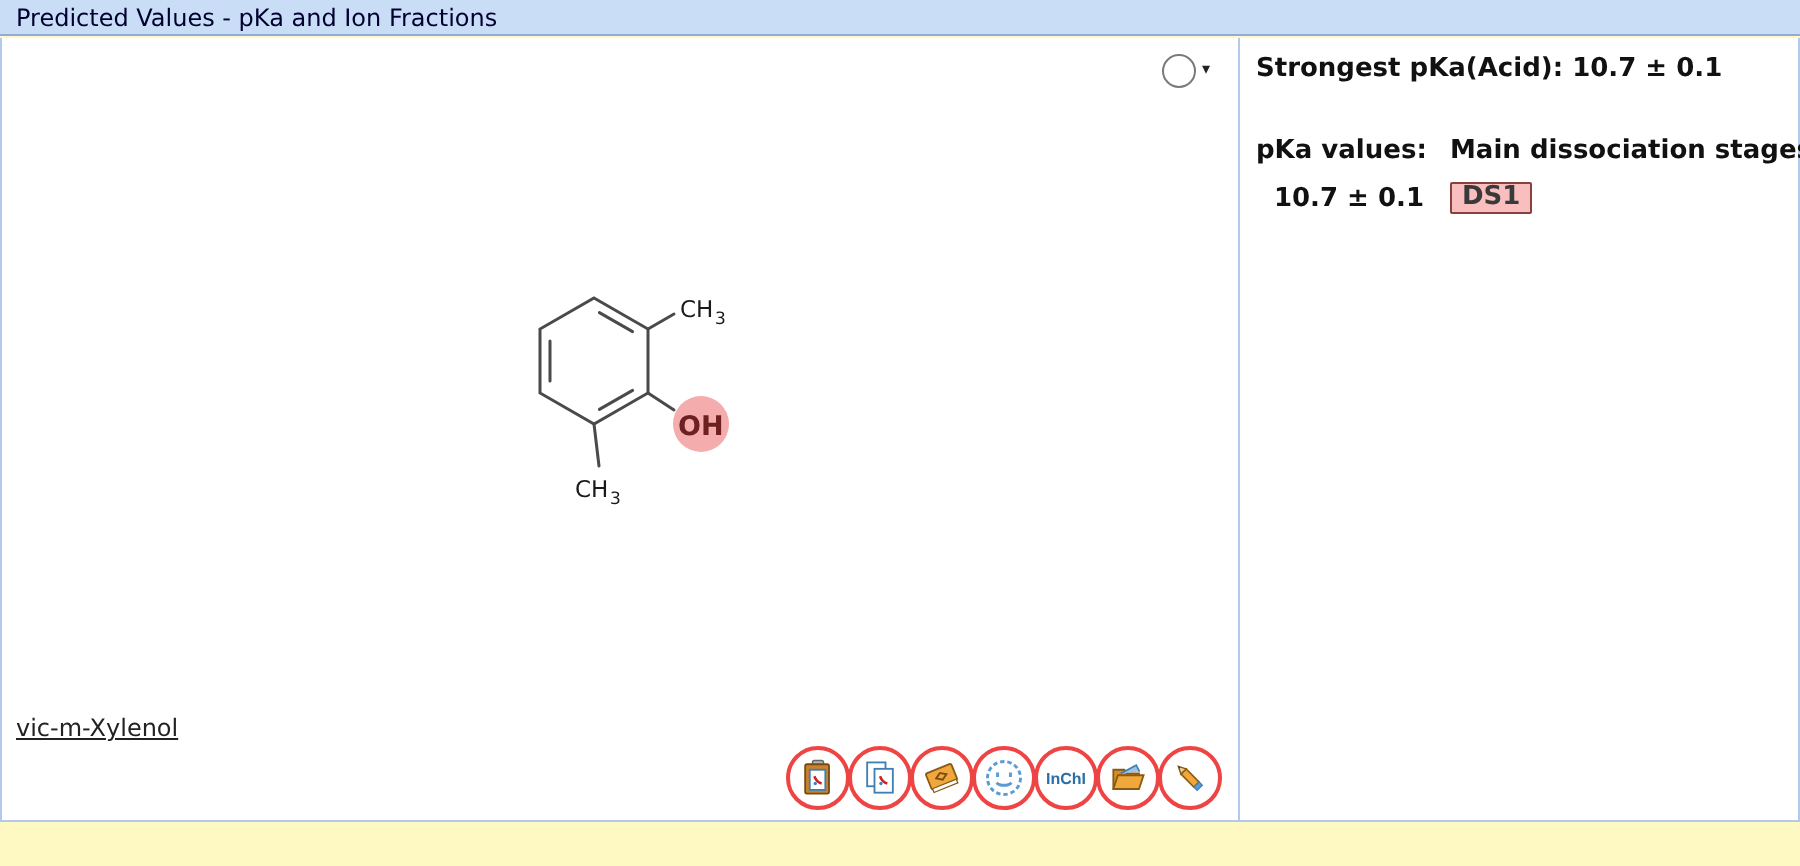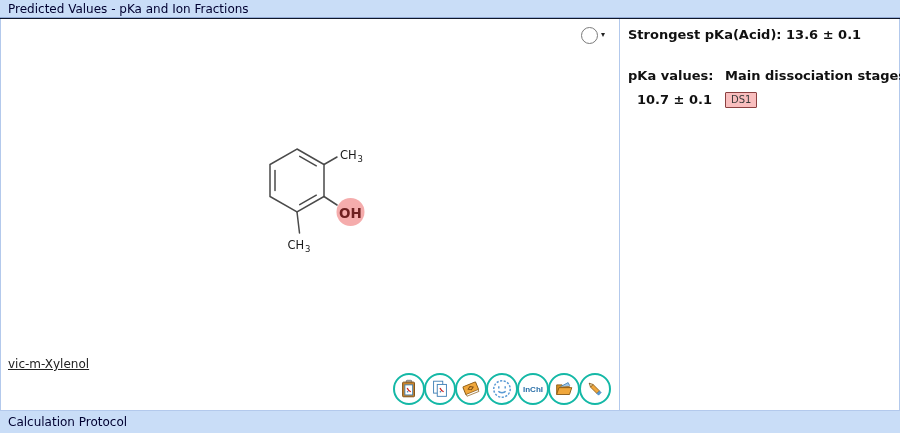--- a/index.html
+++ b/index.html
@@ -1,18 +1,18 @@
 <!DOCTYPE html>
 <html><head>
 <meta charset="utf-8">
 <style>
   html,body { margin:0; padding:0; background:#fff; }
   .screen {
     position:relative; width:900px; height:433px; overflow:hidden;
-    font-family:"DejaVu Sans","Liberation Sans",sans-serif; background:#0f172a;
+    font-family:"DejaVu Sans","Liberation Sans",sans-serif; background:#fef9c3;
   }
   .titlebar {
     position:absolute; left:0; top:0; width:100%; height:18px;
     background:#C9DDF7; border-bottom:1px solid #93ABD6;
     display:flex; align-items:center; padding-left:8px; box-sizing:border-box;
     font-size:12px; color:#000030;
   }
   .footerbar {
     position:absolute; left:0; bottom:0; width:100%; height:22px;
     background:#C9DDF7; display:flex; align-items:center; padding-left:8px;
@@ -33,21 +33,21 @@
   }
   .bold-line { font-weight:bold; font-size:13px; line-height:15px; white-space:nowrap; }
   .pka-grid {
     margin-top:26px; display:grid; grid-template-columns:84px auto;
     column-gap:13px; row-gap:8px; align-items:center;
     font-weight:bold; font-size:13px; white-space:nowrap;
   }
   .col-right { text-align:right; }
   .badge {
     display:inline-block; background:#F9BEBE; border:1px solid #8B4040;
-    color:#3a3a3a; font-size:10px; font-weight:normal; padding:2px 5px 2px 5px;
+    color:#3a3a3a; font-size:13px; font-weight:bold; padding:2px 5px 2px 5px;
     border-radius:1px; line-height:10px;
   }
   .ring-btn {
     position:absolute; left:580px; top:6px; height:20px;
     display:flex; align-items:center; gap:3px; cursor:pointer;
   }
   .ring-circle {
     width:15px; height:15px; border:1.6px solid #7a7a7a; border-radius:50%;
     background:#fff; display:inline-block;
   }
@@ -57,21 +57,21 @@
   .mol-svg .atom { font-size:11.5px; fill:#1a1a1a; }
   .mol-svg .atom-sub { font-size:8.5px; fill:#1a1a1a; }
   .mol-svg .oh { font-size:13.5px; fill:#6e2020; font-weight:bold; }
   .compound-name {
     position:absolute; left:7px; top:338px; font-size:12px; color:#222;text-decoration:underline;
   }
   .icon-row {
     position:absolute; left:392px; top:354px; display:flex;
   }
   .icon-btn {
-    width:32px; height:32px; border-radius:50%; border:2px solid #14b8a6;
+    width:32px; height:32px; border-radius:50%; border:2px solid #ef4444;
     background:#fff; margin-right:-1px; padding:0; box-sizing:border-box;
     display:flex; align-items:center; justify-content:center; cursor:pointer;
   }
   .inchi-label { color:#2A6FA8; font-weight:bold; font-size:8px; letter-spacing:0; }
 </style>
 </head>
 <body>
 
 <div class="screen">
 
@@ -170,30 +170,27 @@
               <path d="M7 10 L3 12 L7 14 z" fill="#E8D0A0" stroke="#8a5a15" stroke-width="0.8"></path>
               <path d="M4.2 11.4 L3 12 L4.2 12.6 z" fill="#444"></path>
             </g>
           </svg>
         </button>
 
       </div>
     </div>
 
     <div class="results">
-      <div class="bold-line">Strongest pKa(Acid): 13.6 ± 0.1</div>
+      <div class="bold-line">Strongest pKa(Acid): 10.7 ± 0.1</div>
       <div class="pka-grid">
         <div class="col-right">pKa values:</div>
         <div>Main dissociation stages:</div>
         <div class="col-right">10.7 ± 0.1</div>
         <div>
           <span class="badge">DS1</span>
         </div>
       </div>
     </div>
 
   </div>
 
-  <div class="footerbar">
-    <span>Calculation Protocol</span>
-  </div>
 
 </div>
 
 </body></html>

